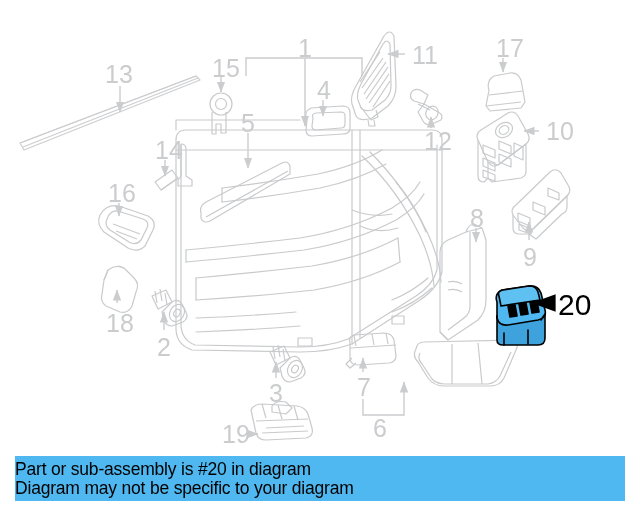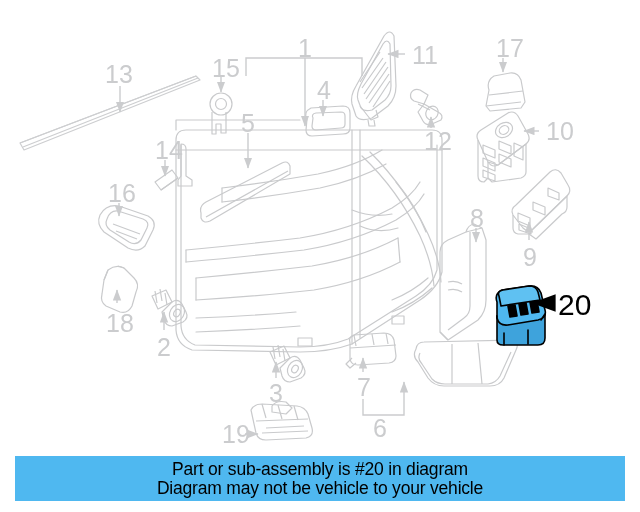--- a/index.html
+++ b/index.html
@@ -29,21 +29,20 @@
   }
   .banner {
     position: absolute;
     left: 15px;
     top: 456px;
     width: 610px;
     height: 45px;
     background: #4FB8F0;
     display: flex;
     flex-direction: column;
-    align-items: center;
     justify-content: center;
     line-height: 1.08;
   }
   .banner-line {
     color: #000000;
     font-size: 17.5px;
     font-family: "Liberation Sans", sans-serif;
     white-space: nowrap;
     letter-spacing: -0.2px;
   }
@@ -312,16 +311,16 @@
     </g>
 
     <g id="callout-label-20-group" font-family="Liberation Sans, sans-serif" fill="#000000">
       <text x="558" y="315" font-size="30">20</text>
     </g>
 
   </svg>
 
   <div class="banner">
     <div class="banner-line">Part or sub-assembly is #20 in diagram</div>
-    <div class="banner-line">Diagram may not be vehicle to your vehicle</div>
+    <div class="banner-line">Diagram may not be specific to your diagram</div>
   </div>
 
 </div>
 
 </body></html>

